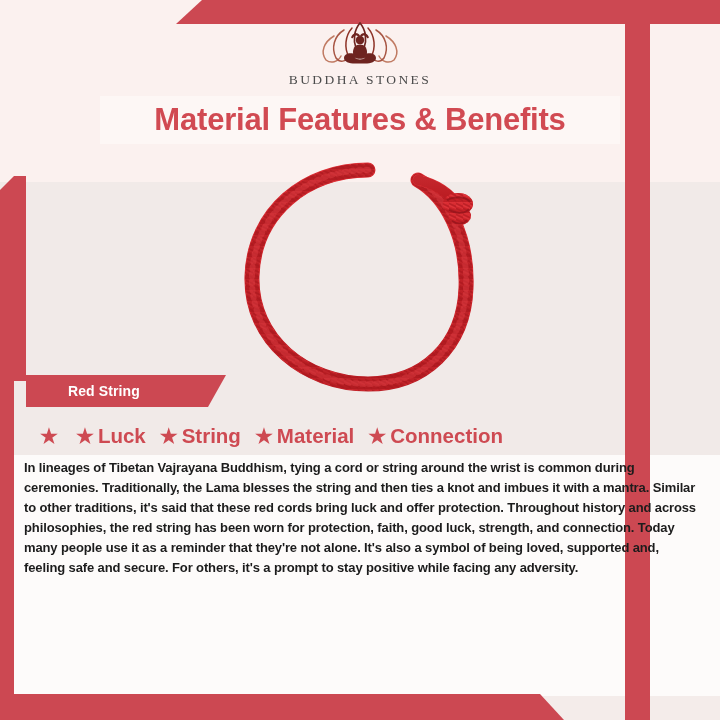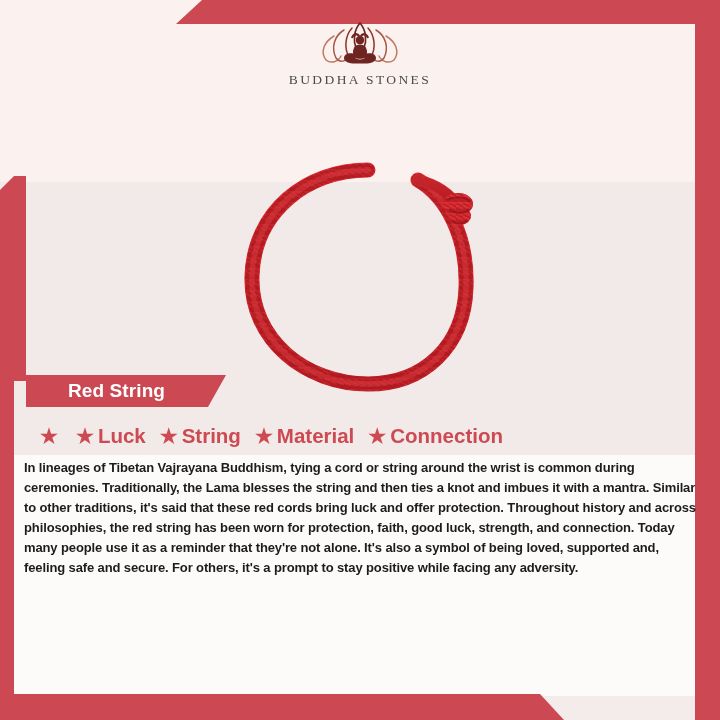--- a/index.html
+++ b/index.html
@@ -5,21 +5,21 @@
   * { margin:0; padding:0; box-sizing:border-box; }
   html,body { width:720px; height:720px; }
   body {
     font-family: "Liberation Sans", sans-serif;
     background:#faf0ee;
     overflow:hidden;
     position:relative;
   }
 
   
-  .stage { position:absolute; inset:0; width:720px; height:720px; background:#fef9c3; }
+  .stage { position:absolute; inset:0; width:650px; height:720px; background:#fef9c3; }
 
   
   .bg-upper { position:absolute; left:0; top:0; width:720px; height:182px; background:#fbf1ef; }
   .bg-mid   { position:absolute; left:0; top:182px; width:720px; height:273px; background:#f1eae8; }
   .bg-lower { position:absolute; left:0; top:455px; width:720px; height:241px; background:#fdfbfa; }
   .bg-foot  { position:absolute; left:0; top:696px; width:720px; height:24px; background:#f4ecea; }
 
   
   
   .frame-top {
@@ -80,21 +80,21 @@
   .product svg { display:block; width:100%; height:100%; }
 
   
   .name-banner {
     position:absolute; left:26px; top:375px; width:200px; height:32px;
     background:#cc4852;
     clip-path: polygon(0 0, 200px 0, 182px 32px, 0 32px);
     display:flex; align-items:center;
   }
   .name-banner-text {
-    color:#ffffff; font-size:19px; font-weight:bold;
+    color:#ffffff; font-size:14px; font-weight:bold;
     margin-left:42px; letter-spacing:0.1px; white-space:nowrap;
   }
 
   
   .benefits {
     position:absolute; left:40px; top:420px; width:650px; height:32px;
     display:flex; align-items:center; justify-content:flex-start;
     gap:0px;
   }
   .benefit {
@@ -158,20 +158,23 @@
 
           <path d="M40 38 C40 34.5 44 32.6 49 33.4 C52 33.9 54 35.4 56 35.4 C58 35.4 60 33.9 63 33.4 C68 32.6 72 34.5 72 38 C72 41.6 67 43.6 61 43.6 L51 43.6 C45 43.6 40 41.6 40 38 Z"></path>
 
           <path d="M50.6 37.2 C52.6 39.2 59.4 39.2 61.4 37.2 C59.6 40.2 52.4 40.2 50.6 37.2 Z" fill="#fbf1ef"></path>
         </g>
       </svg>
     </span>
     <span class="logo-text">BUDDHA STONES</span>
   </div>
 
+  <div class="title-band">
+    <span class="title-text">Material Features &amp; Benefits</span>
+  </div>
 
   <div class="product">
     <svg viewBox="0 0 272 240" xmlns="http://www.w3.org/2000/svg">
       <defs>
         <linearGradient id="cordg" x1="0" y1="0" x2="0" y2="1">
           <stop offset="0" stop-color="#e0343a"></stop>
           <stop offset="0.5" stop-color="#d3262c"></stop>
           <stop offset="1" stop-color="#b81d24"></stop>
         </linearGradient>
         <pattern id="braid" width="7" height="11" patternUnits="userSpaceOnUse" patternTransform="rotate(0)">

